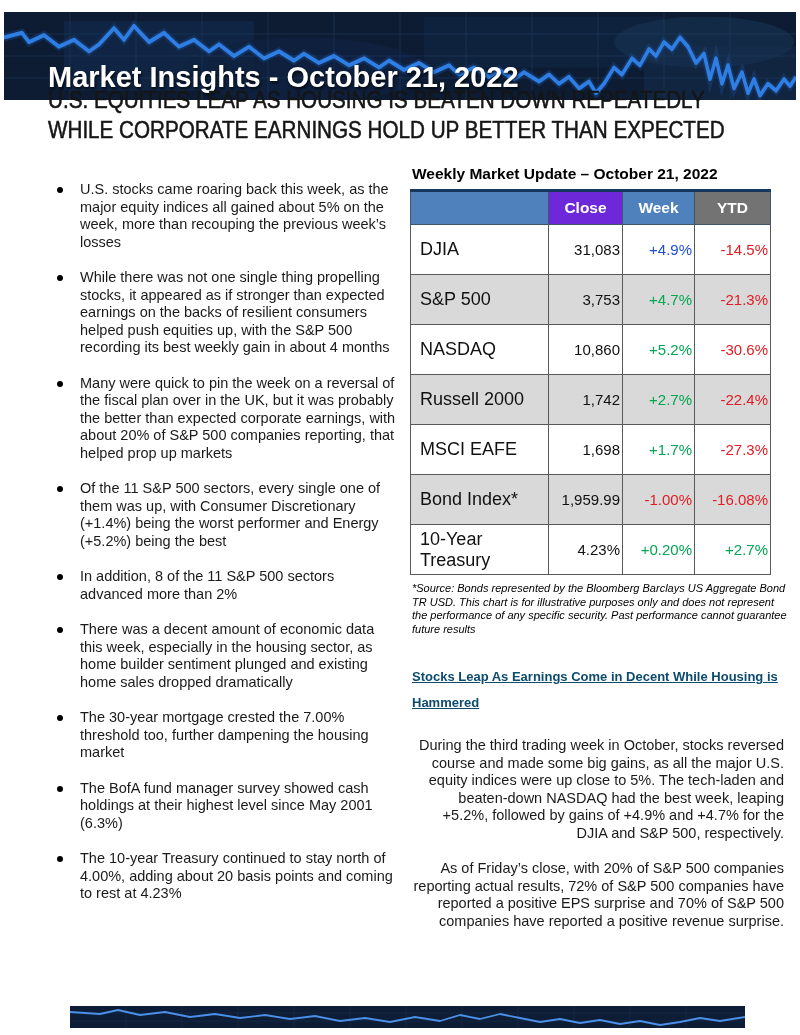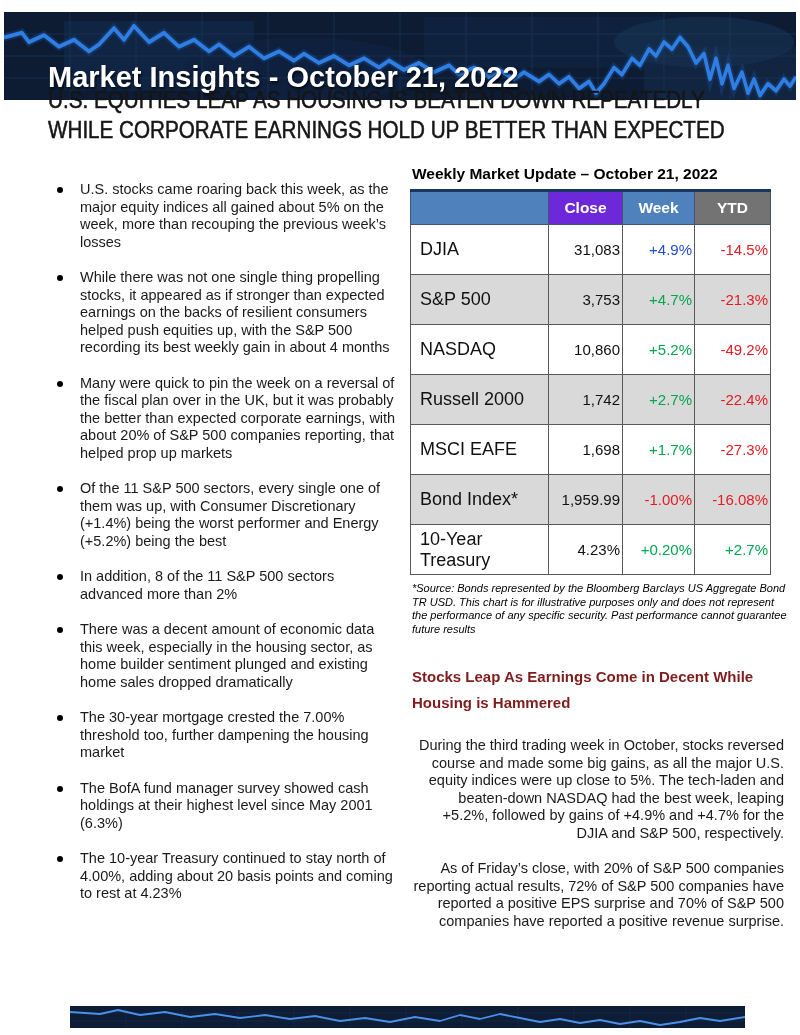--- a/index.html
+++ b/index.html
@@ -54,21 +54,21 @@
     text-align:right;padding:0 2px;
   }
   table.market td:first-child{text-align:left;padding-left:9px;font-size:18px;}
   table.market tr.alt td{background:#d9d9d9;}
   .footnote{
     margin:7px 0 0 2px;width:375px;
     font-size:11px;line-height:13.5px;font-style:italic;color:#000;
   }
   .article-heading{
     margin:28px 0 0 2px;width:382px;
-    font-size:15px;line-height:26px;font-weight:700;color:#7f1d1d;
+    font-size:13px;line-height:26px;font-weight:700;color:#0c4a6e;text-decoration:underline;
   }
   .article p{
     margin:0 0 18px 2px;width:372px;
     font-size:14.5px;line-height:17.5px;color:#1a1a1a;
   }
   .article{margin-top:21px;text-align:right;}
   
   .footer-strip{
     position:absolute;left:70px;top:1006px;width:675px;height:22px;background:#0e1d36;overflow:hidden;
   }
@@ -151,21 +151,21 @@
           <tr class="alt">
             <td>S&amp;P 500</td>
             <td>3,753</td>
             <td style="color: rgb(0, 166, 81);">+4.7%</td>
             <td style="color: rgb(227, 27, 35);">-21.3%</td>
           </tr>
           <tr>
             <td>NASDAQ</td>
             <td>10,860</td>
             <td style="color: rgb(0, 166, 81);">+5.2%</td>
-            <td style="color: rgb(227, 27, 35);">-49.2%</td>
+            <td style="color: rgb(227, 27, 35);">-30.6%</td>
           </tr>
           <tr class="alt">
             <td>Russell 2000</td>
             <td>1,742</td>
             <td style="color: rgb(0, 166, 81);">+2.7%</td>
             <td style="color: rgb(227, 27, 35);">-22.4%</td>
           </tr>
           <tr>
             <td>MSCI EAFE</td>
             <td>1,698</td>

